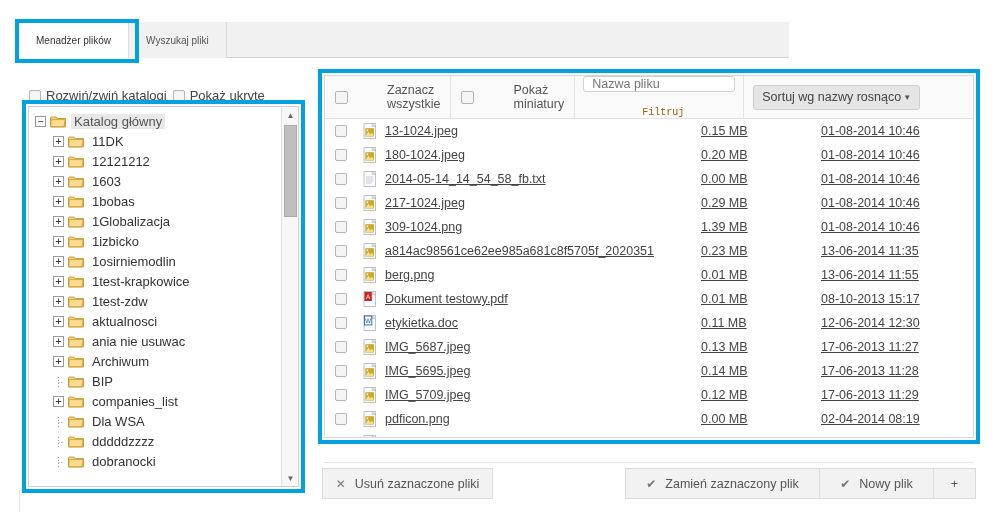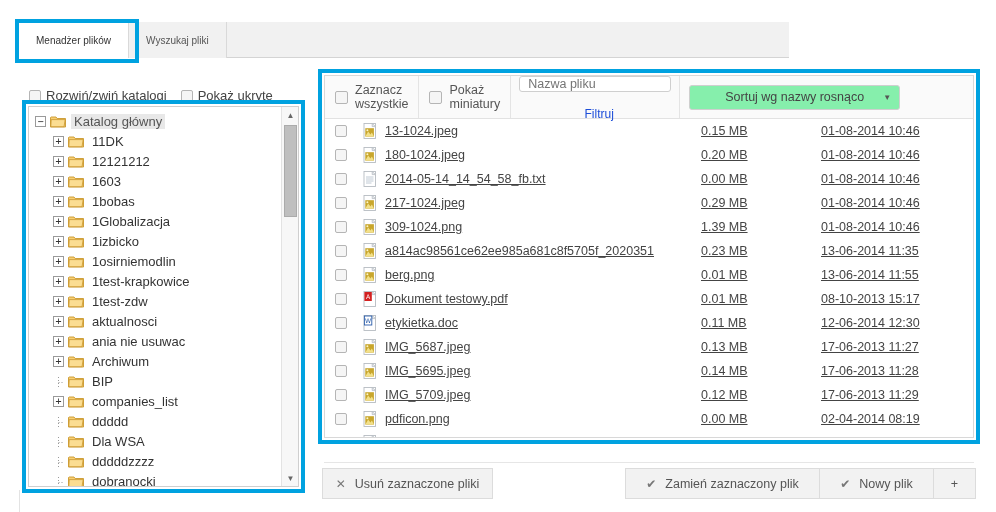--- a/index.html
+++ b/index.html
@@ -71,21 +71,21 @@
   #anno-tree     { left: 22px;  top: 100px; width: 283px; height: 393px; }
   #anno-files    { left: 318px; top: 69px;  width: 662px; height: 375px; }
 
   
   .tree-opts {
     position: absolute;
     left: 29px;
     top: 88px;
     display: flex;
     align-items: center;
-    gap: 14px;
+    gap: 6px;
     font-size: 13px;
     color: #444;
     white-space: nowrap;
   }
   .tree-opts .opt { display: flex; align-items: center; gap: 5px; }
   .cb {
     width: 12px; height: 12px;
     border: 1px solid #b5b5b5;
     background: #f5f5f5;
     border-radius: 2px;
@@ -213,20 +213,21 @@
     gap: 7px;
     padding: 0 10px;
     border-right: 1px solid #e4e4e4;
     box-sizing: border-box;
   }
   .tb-cell .lbl2 {
     font-size: 12.5px;
     color: #555;
     line-height: 14px;
     white-space: nowrap;
+    margin-left: 32px;
   }
   .tb-cell .cb { width: 13px; height: 13px; }
   .tb-free {
     display: flex;
     align-items: center;
     padding: 0 8px;
     border-right: 1px solid #e4e4e4;
     gap: 14px;
     flex-direction: column;
   }
@@ -242,48 +243,47 @@
     box-sizing: border-box;
     font-family: "Liberation Sans", sans-serif;
     outline: none;
   }
   .btn-flat {
     height: 24px;
     padding: 0 11px;
     margin-left: 8px;
     border: 1px solid transparent;
     background: transparent;
-    font-size: 12px;
-    color: #1d4ed8;
+    font-size: 10px;
+    color: #a16207;
     cursor: pointer;
-    font-family: Liberation Sans, sans-serif;
+    font-family: Liberation Mono, monospace;
     white-space: nowrap;
   }
   .tb-sort {
     display: flex;
     align-items: center;
     padding: 0 9px;
     flex: 1 1 auto;
   }
   .selectbox {
     position: relative;
-    width: 211px;
+    width: 167px;
     height: 25px;
     border: 1px solid #cfcfcf;
-    background: #86efac;
+    background: #e5e5e5;
     border-radius: 3px;
     display: flex;
     align-items: center;
     padding: 0 8px;
     box-sizing: border-box;
     font-size: 12.5px;
     color: #444;
     cursor: pointer;
     white-space: nowrap;
-    justify-content: center;
   }
   .selectbox .caret {
     position: absolute;
     right: 8px;
     font-size: 8px;
     color: #555;
   }
 
   
   .filelist { }
@@ -545,34 +545,20 @@
           <div class="tnode">
             <span class="indent" style="width: 24px;"></span>
             <span class="exp">+</span>
             <span class="folder">
               <svg width="16" height="13" viewBox="0 0 16 13">
                 <path d="M0.5 2.5 L0.5 12 L15.5 12 L15.5 3.5 L7.2 3.5 L6.0 2.0 L1.2 2.0 Z" fill="#f7cf74" stroke="#c9972e" stroke-width="0.9"></path>
                 <path d="M1.2 4.6 L15.2 4.6 L14.0 11.7 L0.8 11.7 Z" fill="#fbdd92" stroke="#c9972e" stroke-width="0.8"></path>
               </svg>
             </span>
             <span class="tlabel">companies_list</span>
-          </div>
-          <div class="tnode">
-            <span class="indent" style="width: 24px;"></span>
-            <span class="dots"><svg width="11" height="11" viewBox="0 0 11 11">
-                <line x1="5.5" y1="0" x2="5.5" y2="11" stroke="#9a9a9a" stroke-width="1" stroke-dasharray="1,2"></line>
-                <line x1="5.5" y1="5.5" x2="11" y2="5.5" stroke="#9a9a9a" stroke-width="1" stroke-dasharray="1,2"></line>
-              </svg></span>
-            <span class="folder">
-              <svg width="16" height="13" viewBox="0 0 16 13">
-                <path d="M0.5 2.5 L0.5 12 L15.5 12 L15.5 3.5 L7.2 3.5 L6.0 2.0 L1.2 2.0 Z" fill="#f7cf74" stroke="#c9972e" stroke-width="0.9"></path>
-                <path d="M1.2 4.6 L15.2 4.6 L14.0 11.7 L0.8 11.7 Z" fill="#fbdd92" stroke="#c9972e" stroke-width="0.8"></path>
-              </svg>
-            </span>
-            <span class="tlabel">ddddd</span>
           </div>
           <div class="tnode">
             <span class="indent" style="width: 24px;"></span>
             <span class="dots"><svg width="11" height="11" viewBox="0 0 11 11">
                 <line x1="5.5" y1="0" x2="5.5" y2="11" stroke="#9a9a9a" stroke-width="1" stroke-dasharray="1,2"></line>
                 <line x1="5.5" y1="5.5" x2="11" y2="5.5" stroke="#9a9a9a" stroke-width="1" stroke-dasharray="1,2"></line>
               </svg></span>
             <span class="folder">
               <svg width="16" height="13" viewBox="0 0 16 13">
                 <path d="M0.5 2.5 L0.5 12 L15.5 12 L15.5 3.5 L7.2 3.5 L6.0 2.0 L1.2 2.0 Z" fill="#f7cf74" stroke="#c9972e" stroke-width="0.9"></path>

